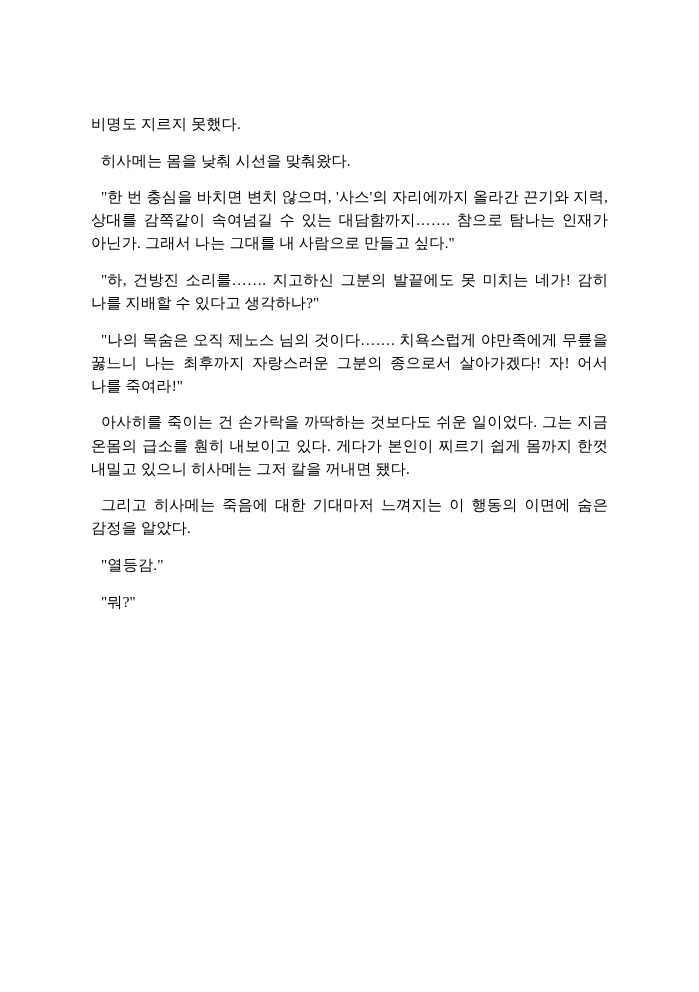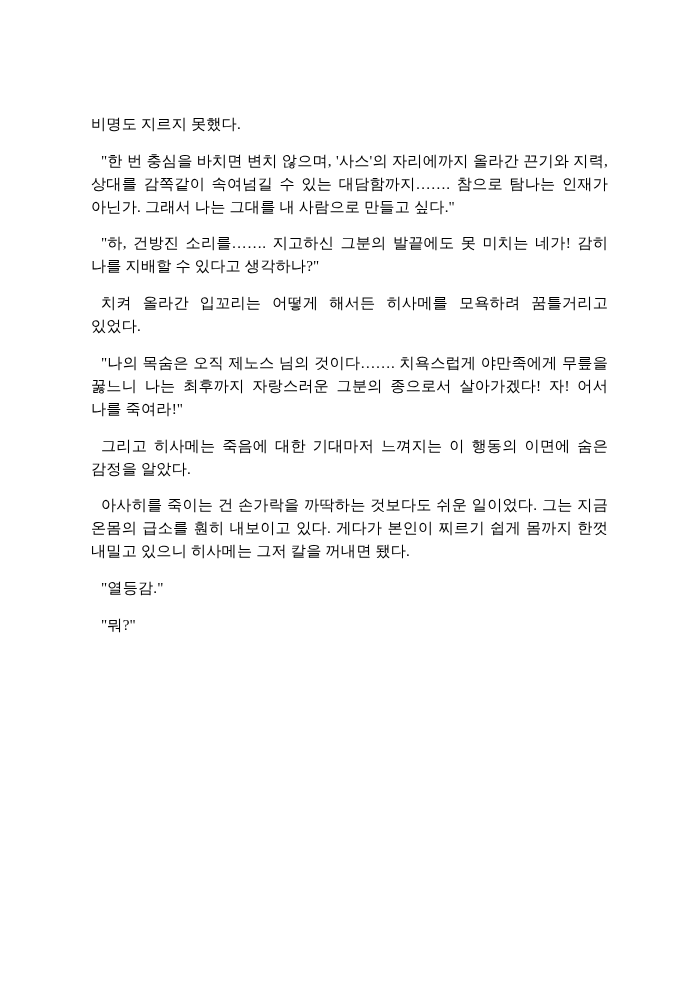--- a/index.html
+++ b/index.html
@@ -38,32 +38,32 @@
   }
 </style>
 </head>
 <body>
 
 <div class="page">
   <div class="doc-body">
 
     <p class="para">비명도 지르지 못했다.</p>
 
+    <p class="para indent">히사메는 몸을 낮춰 시선을 맞춰왔다.</p>
 
     <p class="para indent">"한 번 충심을 바치면 변치 않으며, '사스'의 자리에까지 올라간 끈기와 지력, 상대를 감쪽같이 속여넘길 수 있는 대담함까지……. 참으로 탐나는 인재가 아닌가. 그래서 나는 그대를 내 사람으로 만들고 싶다."</p>
 
 
     <p class="para indent">"하, 건방진 소리를……. 지고하신 그분의 발끝에도 못 미치는 네가! 감히 나를 지배할 수 있다고 생각하나?"</p>
 
-    <p class="para indent">치켜 올라간 입꼬리는 어떻게 해서든 히사메를 모욕하려 꿈틀거리고 있었다.</p>
 
     <p class="para indent">"나의 목숨은 오직 제노스 님의 것이다……. 치욕스럽게 야만족에게 무릎을 꿇느니 나는 최후까지 자랑스러운 그분의 종으로서 살아가겠다! 자! 어서 나를 죽여라!"</p>
 
+    <p class="para indent">아사히를 죽이는 건 손가락을 까딱하는 것보다도 쉬운 일이었다. 그는 지금 온몸의 급소를 훤히 내보이고 있다. 게다가 본인이 찌르기 쉽게 몸까지 한껏 내밀고 있으니 히사메는 그저 칼을 꺼내면 됐다.</p>
+
     <p class="para indent">그리고 히사메는 죽음에 대한 기대마저 느껴지는 이 행동의 이면에 숨은 감정을 알았다.</p>
-
-    <p class="para indent">아사히를 죽이는 건 손가락을 까딱하는 것보다도 쉬운 일이었다. 그는 지금 온몸의 급소를 훤히 내보이고 있다. 게다가 본인이 찌르기 쉽게 몸까지 한껏 내밀고 있으니 히사메는 그저 칼을 꺼내면 됐다.</p>
 
     <p class="para indent">"열등감."</p>
 
     <p class="para indent">"뭐?"</p>
 
   </div>
 </div>
 
 </body></html>

